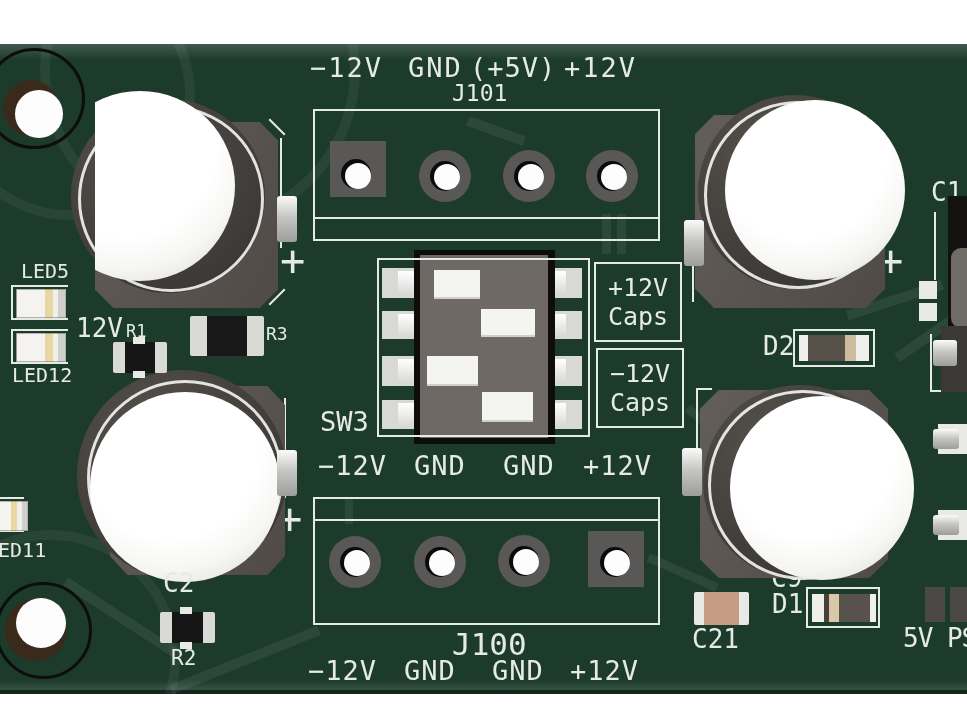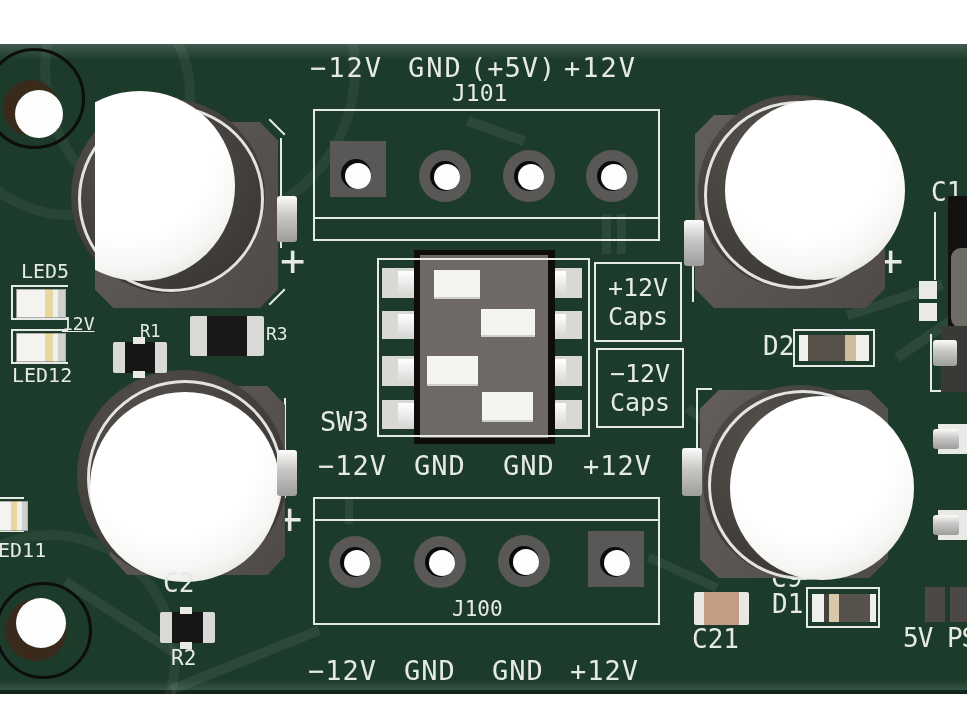--- a/index.html
+++ b/index.html
@@ -239,36 +239,36 @@
   <div class="t" style="left:452px;top:82px;font-size:23px;">J101</div>
 
   <div class="t" style="left:320px;top:408px;font-size:27px;">SW3</div>
 
   <div class="t" style="left:318px;top:452px;font-size:27px;letter-spacing:1px;">−12V</div>
   <div class="t" style="left:414px;top:452px;font-size:27px;letter-spacing:1px;">GND</div>
   <div class="t" style="left:503px;top:452px;font-size:27px;letter-spacing:1px;">GND</div>
   <div class="t" style="left:583px;top:452px;font-size:27px;letter-spacing:1px;">+12V</div>
 
   <div class="t" style="left:21px;top:261px;font-size:20px;">LED5</div>
-  <div class="t" style="left:62px;top:315px;font-size:18px;text-decoration:underline;">12V</div>
-  <div class="t" style="left:140px;top:323px;font-size:17px;">R1</div>
+  <div class="t" style="left:76px;top:315px;font-size:26px;">12V</div>
+  <div class="t" style="left:126px;top:323px;font-size:17px;">R1</div>
   <div class="t" style="left:266px;top:325px;font-size:18px;">R3</div>
   <div class="t" style="left:12px;top:365px;font-size:20px;">LED12</div>
   <div class="t" style="left:-14px;top:540px;font-size:20px;">LED11</div>
   <div class="t" style="left:163px;top:570px;font-size:26px;z-index:4;">C2</div>
   <div class="t" style="left:171px;top:648px;font-size:21px;">R2</div>
 
   <div class="t" style="left:931px;top:179px;font-size:26px;">C1</div>
   <div class="t" style="left:763px;top:333px;font-size:26px;">D2</div>
   <div class="t" style="left:771px;top:565px;font-size:26px;">C9</div>
   <div class="t" style="left:772px;top:591px;font-size:26px;">D1</div>
   <div class="t" style="left:692px;top:626px;font-size:26px;">C21</div>
   <div class="t" style="left:903px;top:625px;font-size:26px;letter-spacing:-1px;">5V PS</div>
 
-  <div class="t" style="left:452px;top:599px;font-size:21px;">J100</div>
+  <div class="t" style="left:452px;top:629px;font-size:31px;">J100</div>
   <div class="t" style="left:308px;top:657px;font-size:27px;letter-spacing:1px;">−12V</div>
   <div class="t" style="left:404px;top:657px;font-size:27px;letter-spacing:1px;">GND</div>
   <div class="t" style="left:492px;top:657px;font-size:27px;letter-spacing:1px;">GND</div>
   <div class="t" style="left:570px;top:657px;font-size:27px;letter-spacing:1px;">+12V</div>
 
   <div class="margin" style="left:0;top:0;width:967px;height:44px;"></div>
   <div class="margin" style="left:0;top:694px;width:967px;height:33px;"></div>
 </div>
 
 </body></html>

